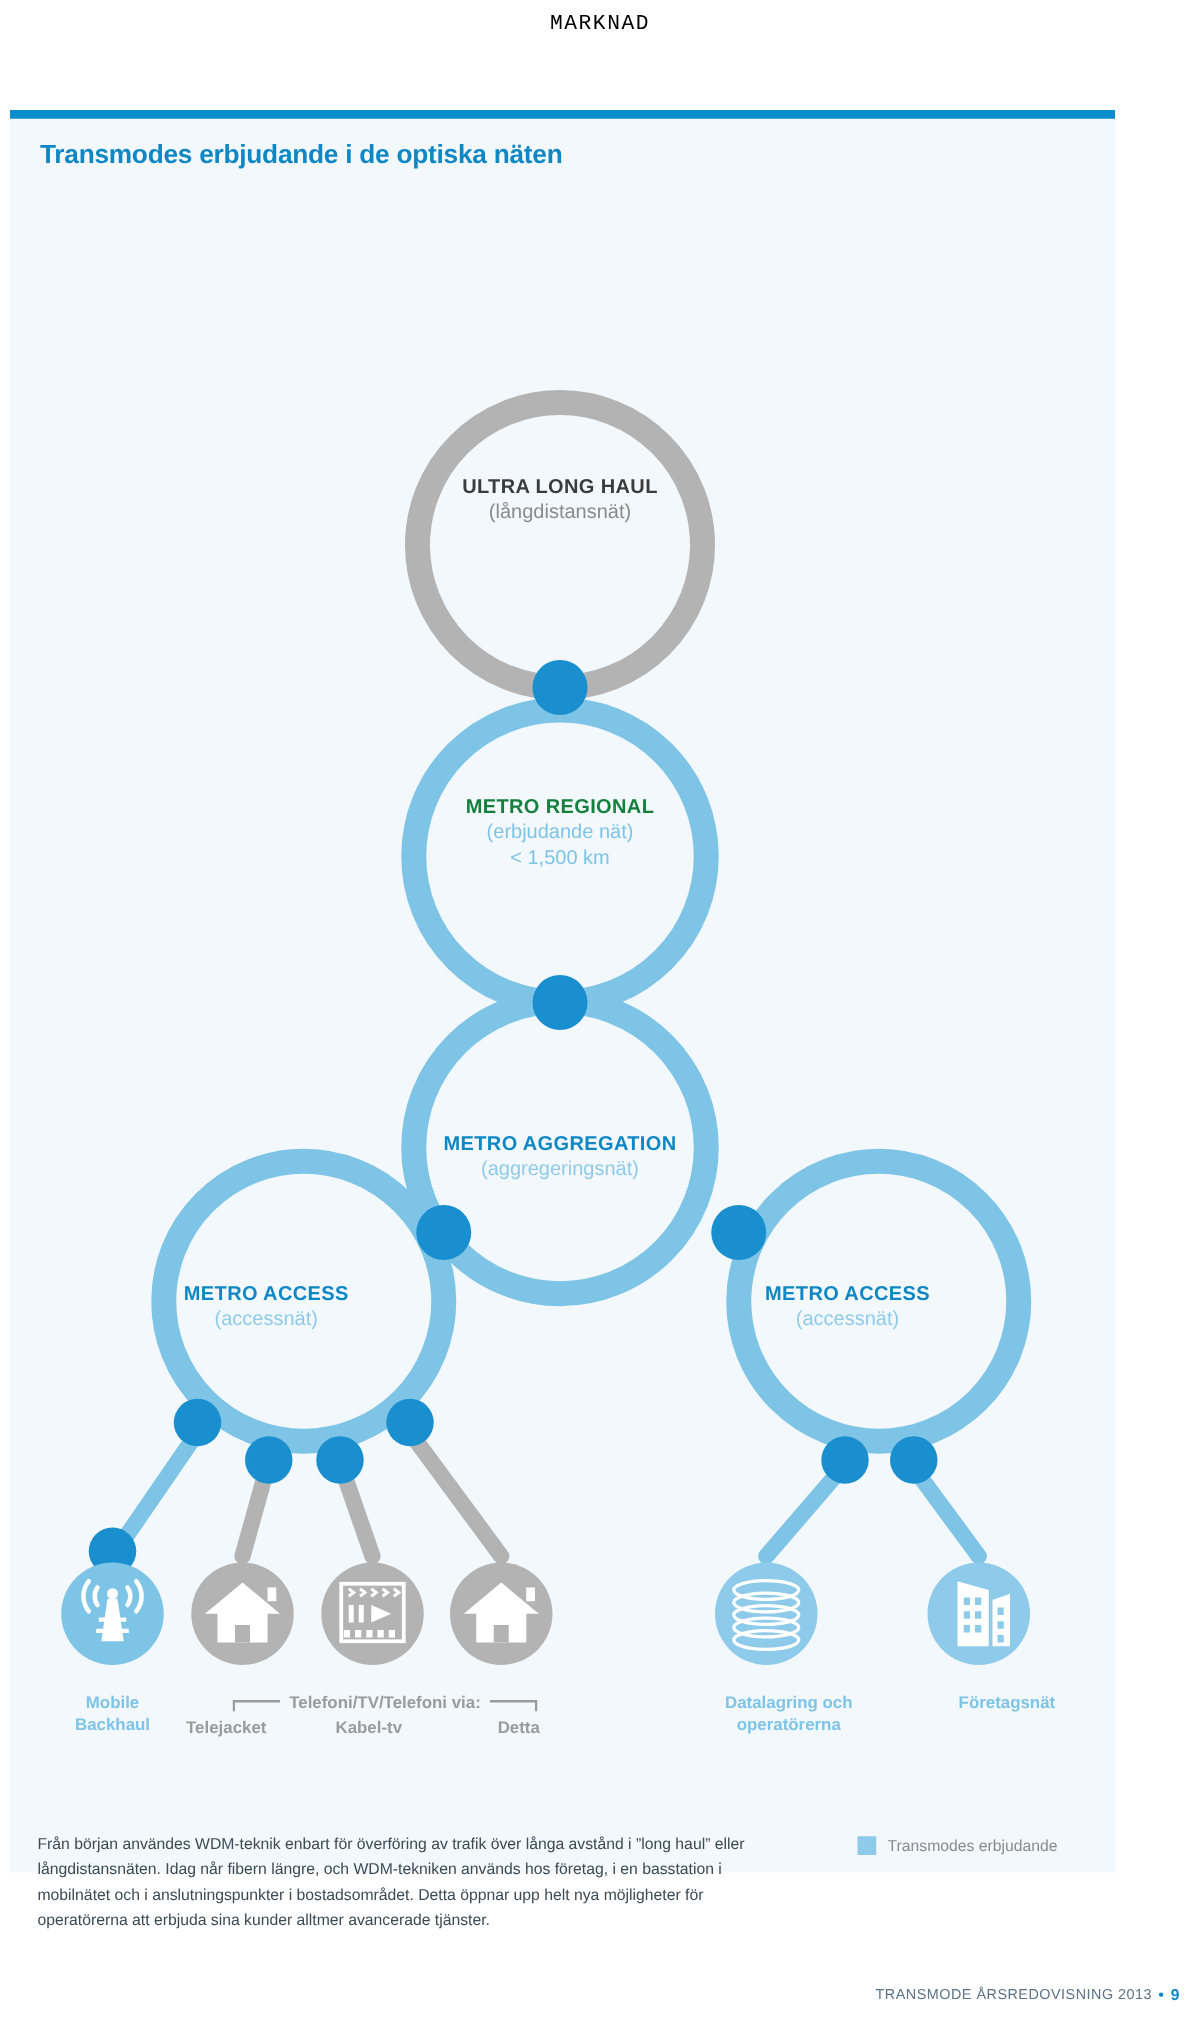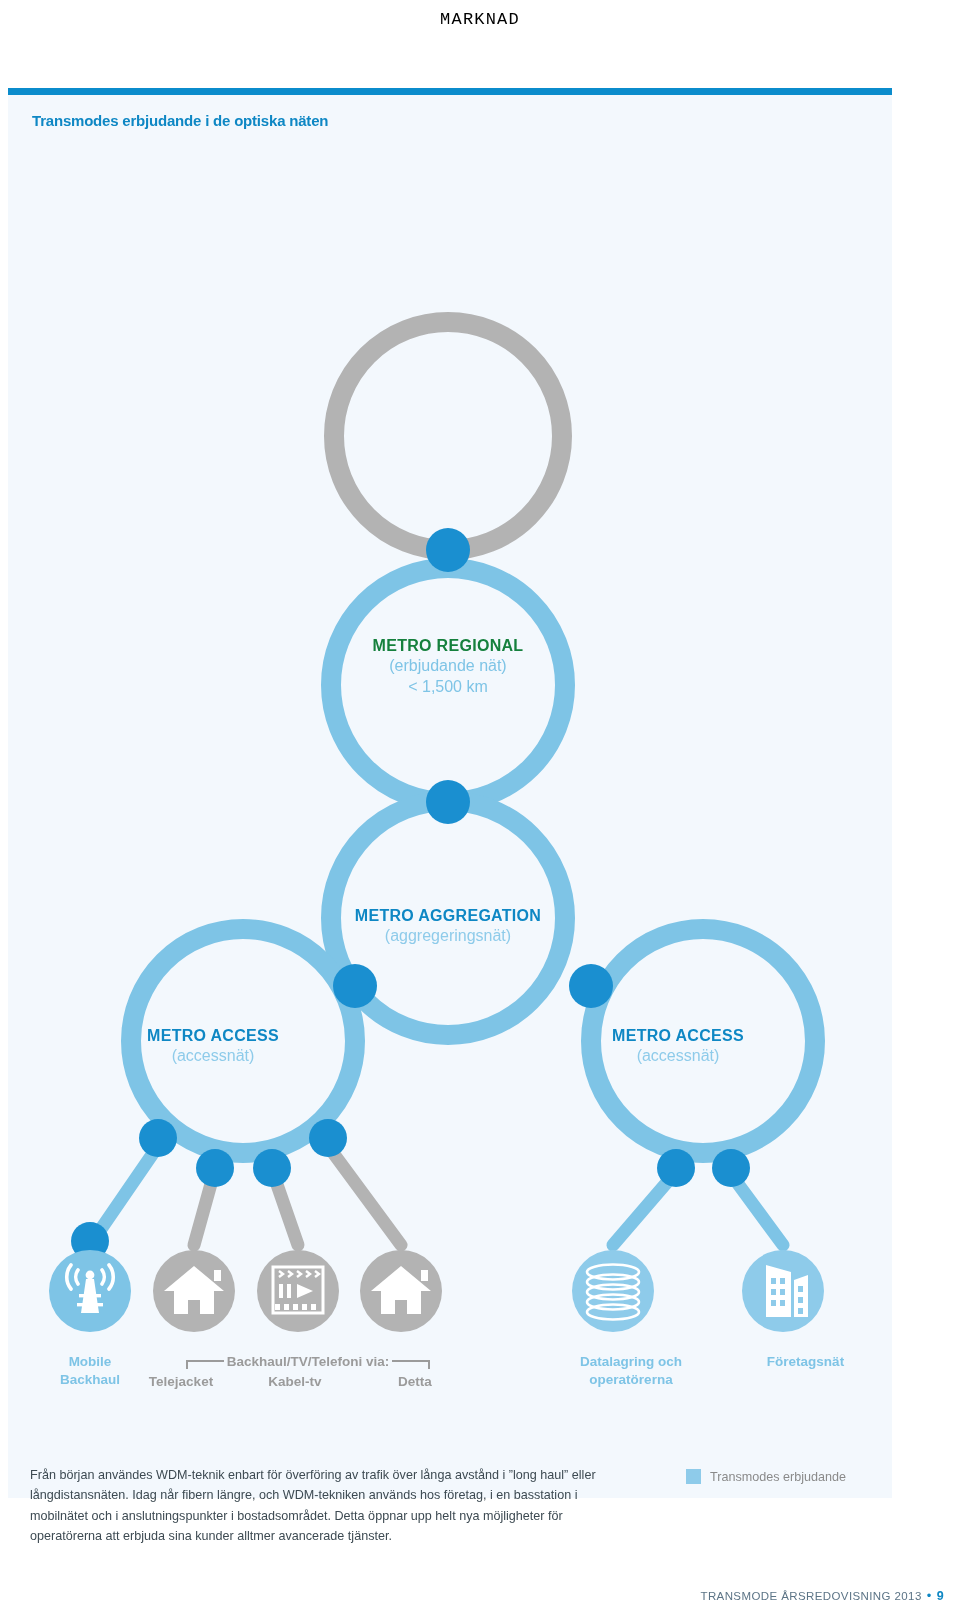--- a/index.html
+++ b/index.html
@@ -43,21 +43,21 @@
     top: 0;
     left: 0;
     width: 884px;
     height: 7px;
     background: #0b8ccc;
   }
   .panel-title {
     position: absolute;
     top: 24px;
     left: 24px;
-    font-size: 15px;
+    font-size: 21px;
     font-weight: bold;
     color: #0e87c4;
     letter-spacing: -0.2px;
   }
 
   
   .stage {
     position: absolute;
     top: 0;
     left: 0;
@@ -311,20 +311,24 @@
           <polygon points="786,1192 800,1187 800,1229 786,1229" fill="#ffffff"></polygon>
           <g fill="#8ecbea">
             <rect x="790" y="1198" width="5" height="6"></rect>
             <rect x="790" y="1209" width="5" height="6"></rect>
             <rect x="790" y="1220" width="5" height="6"></rect>
           </g>
         </g>
       </g>
     </svg>
 
+    <div class="ring-label lbl-ulh">
+      <span class="t1">ULTRA LONG HAUL</span>
+      <span class="t2">(långdistansnät)</span>
+    </div>
 
     <div class="ring-label lbl-mr">
       <span class="t1">METRO REGIONAL</span>
       <span class="t2">(erbjudande nät)</span>
       <span class="t3">&lt; 1,500 km</span>
     </div>
 
     <div class="ring-label lbl-ma">
       <span class="t1">METRO AGGREGATION</span>
       <span class="t2">(aggregeringsnät)</span>
@@ -338,21 +342,21 @@
     <div class="ring-label lbl-mar">
       <span class="t1">METRO ACCESS</span>
       <span class="t2">(accessnät)</span>
     </div>
 
     <div class="caption cap-blue cap-mobile">
       <div>Mobile</div>
       <div>Backhaul</div>
     </div>
 
-    <div class="caption cap-gray cap-bredband">Backhaul/TV/Telefoni via:</div>
+    <div class="caption cap-gray cap-bredband">Telefoni/TV/Telefoni via:</div>
 
     <svg class="bracket" viewBox="0 0 244 10">
       <path d="M1,9 L1,1 L38,1" fill="none" stroke="#9b9b9b" stroke-width="2"></path>
       <path d="M206,1 L243,1 L243,9" fill="none" stroke="#9b9b9b" stroke-width="2"></path>
     </svg>
 
     <div class="caption cap-gray cap-tele">Telejacket</div>
     <div class="caption cap-gray cap-kabel">Kabel-tv</div>
     <div class="caption cap-gray cap-fiber">Detta</div>
 

